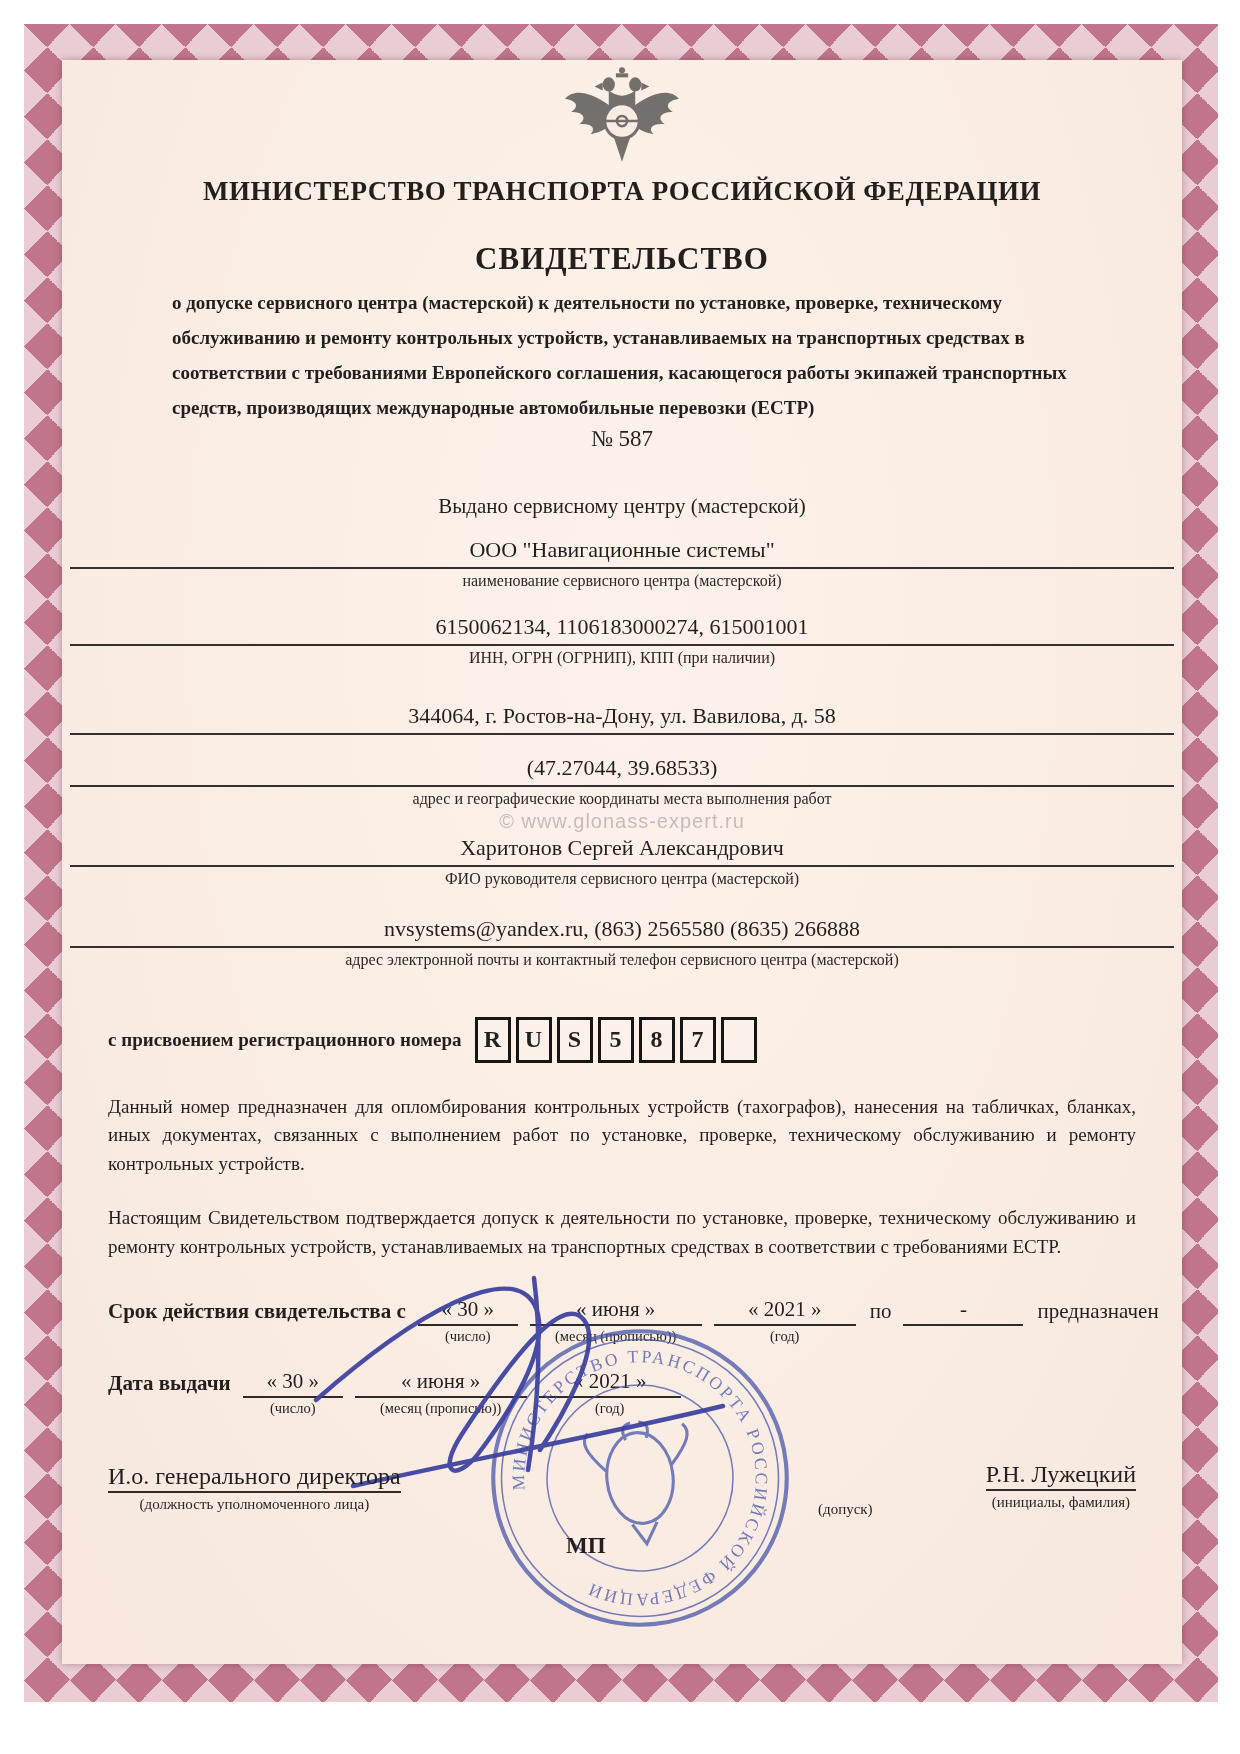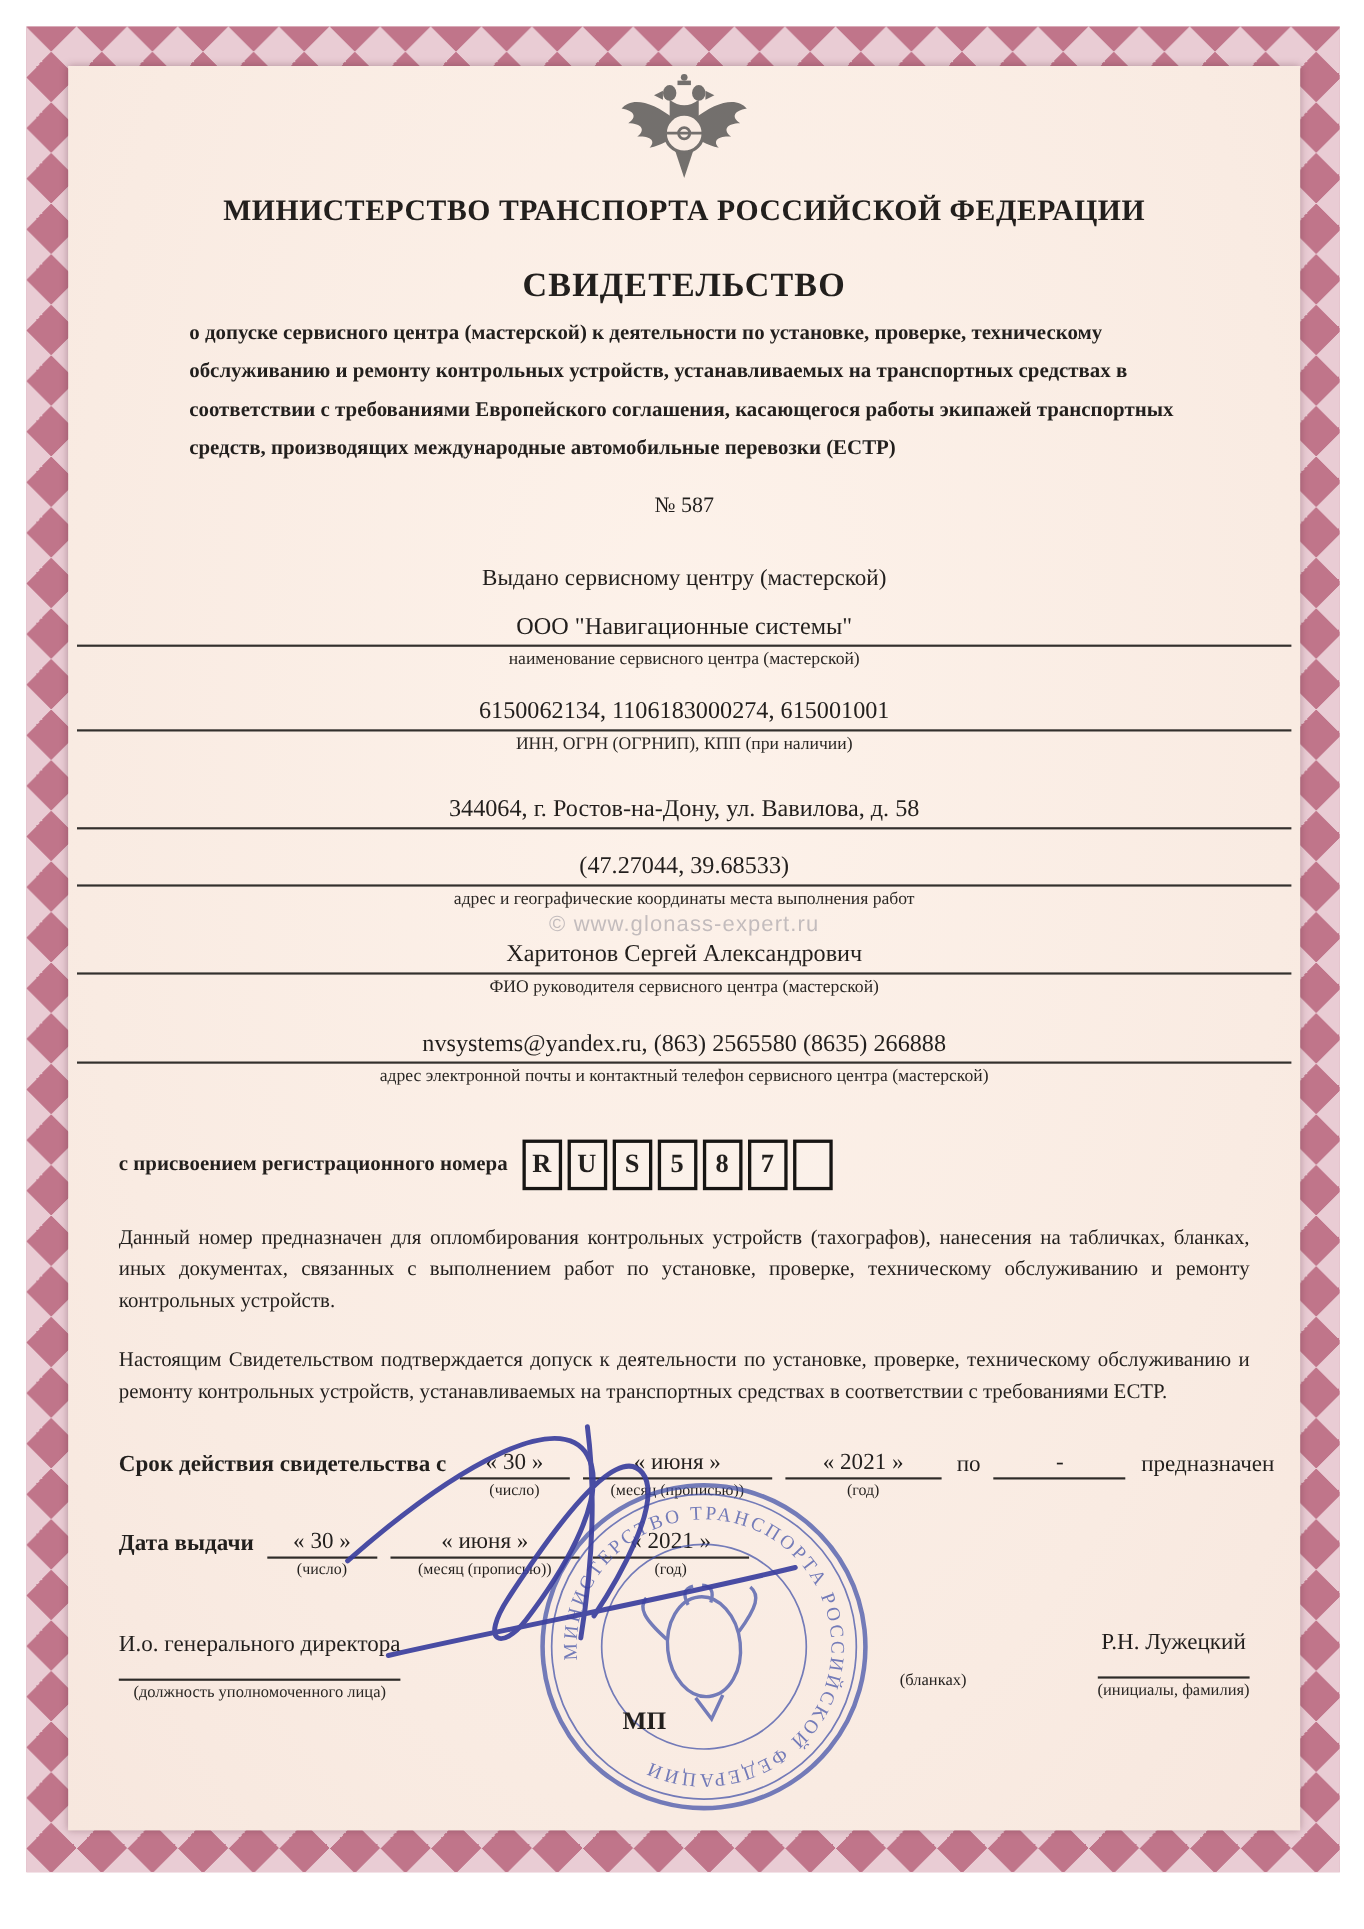--- a/index.html
+++ b/index.html
@@ -26,21 +26,21 @@
   .ministry{
     font-size:27px;font-weight:bold;text-align:center;letter-spacing:.5px;margin:8px 0 0;
   }
   .cert-title{
     font-size:31px;font-weight:bold;text-align:center;letter-spacing:1px;margin:34px 0 0;
   }
   .subtitle{
     font-size:19px;font-weight:bold;line-height:1.85;
     margin:8px auto 0;max-width:900px;
   }
-  .cert-number{font-size:20px;text-align:center;margin-top:22px;}
+  .cert-number{font-size:23px;text-align:center;}
   .issued-label{font-size:21px;text-align:center;margin-top:42px;}
   .field{margin:0 -38px;border-bottom:2px solid #33302d;padding-bottom:4px;}
   .field .value{font-size:22px;text-align:center;}
   .caption{font-size:16px;text-align:center;margin-top:3px;color:#2a2724;}
   .mt18{margin-top:18px;} .mt24{margin-top:24px;} .mt30{margin-top:36px;}
   .mt20{margin-top:20px;} .mt28{margin-top:28px;} .mt2{margin-top:2px;}
   .watermark{
     font-size:20px;text-align:center;color:#c3bcbd;margin-top:2px;
     font-family:"Liberation Sans", sans-serif;letter-spacing:1px;
   }
@@ -65,21 +65,21 @@
   .w-day{min-width:88px;} .w-month{min-width:160px;} .w-year{min-width:130px;}
   .w-dash{min-width:108px;}
   .date-row .plain{font-size:21px;padding-top:2px;margin-left:14px;white-space:nowrap;}
   .issue-row{margin-top:24px;}
   .sign-area{position:relative;height:140px;margin-top:6px;}
   .stamp{position:absolute;left:377px;top:-100px;width:310px;height:310px;opacity:.72;
          transform:rotate(-6deg);z-index:1;}
   .sig-svg{position:absolute;left:190px;top:-175px;width:440px;height:260px;z-index:2;}
   .sig-left{position:absolute;left:0;top:40px;z-index:3;}
   .sig-left .line,.sig-right .line{
-    font-size:21px;border-bottom:2px solid #2e2b28;padding-bottom:19px;white-space:nowrap;
+    font-size:24px;border-bottom:2px solid #2e2b28;padding-bottom:1px;white-space:nowrap;
   }
   .sig-left .caption,.sig-right .caption{font-size:15px;margin-top:3px;}
   .sig-right{position:absolute;right:0;top:38px;text-align:center;z-index:3;}
   .sign-caption{position:absolute;left:710px;top:78px;font-size:15px;z-index:3;}
   .mp{position:absolute;left:458px;top:110px;font-size:23px;font-weight:bold;z-index:3;}
 </style>
 </head>
 <body>
 
 <div class="frame"></div>
@@ -226,21 +226,21 @@
         <path d="M236 30 C244 92 240 160 230 222"></path>
         <path d="M55 238 C170 212 300 188 425 158"></path>
       </g>
     </svg>
 
     <div class="sig-left">
       <div class="line">И.о. генерального директора</div>
       <div class="caption">(должность уполномоченного лица)</div>
     </div>
 
-    <div class="sign-caption">(бланках)</div>
+    <div class="sign-caption">(допуск)</div>
 
     <div class="mp">МП</div>
 
     <div class="sig-right">
       <div class="line">Р.Н. Лужецкий</div>
       <div class="caption">(инициалы, фамилия)</div>
     </div>
 
   </div>
 

